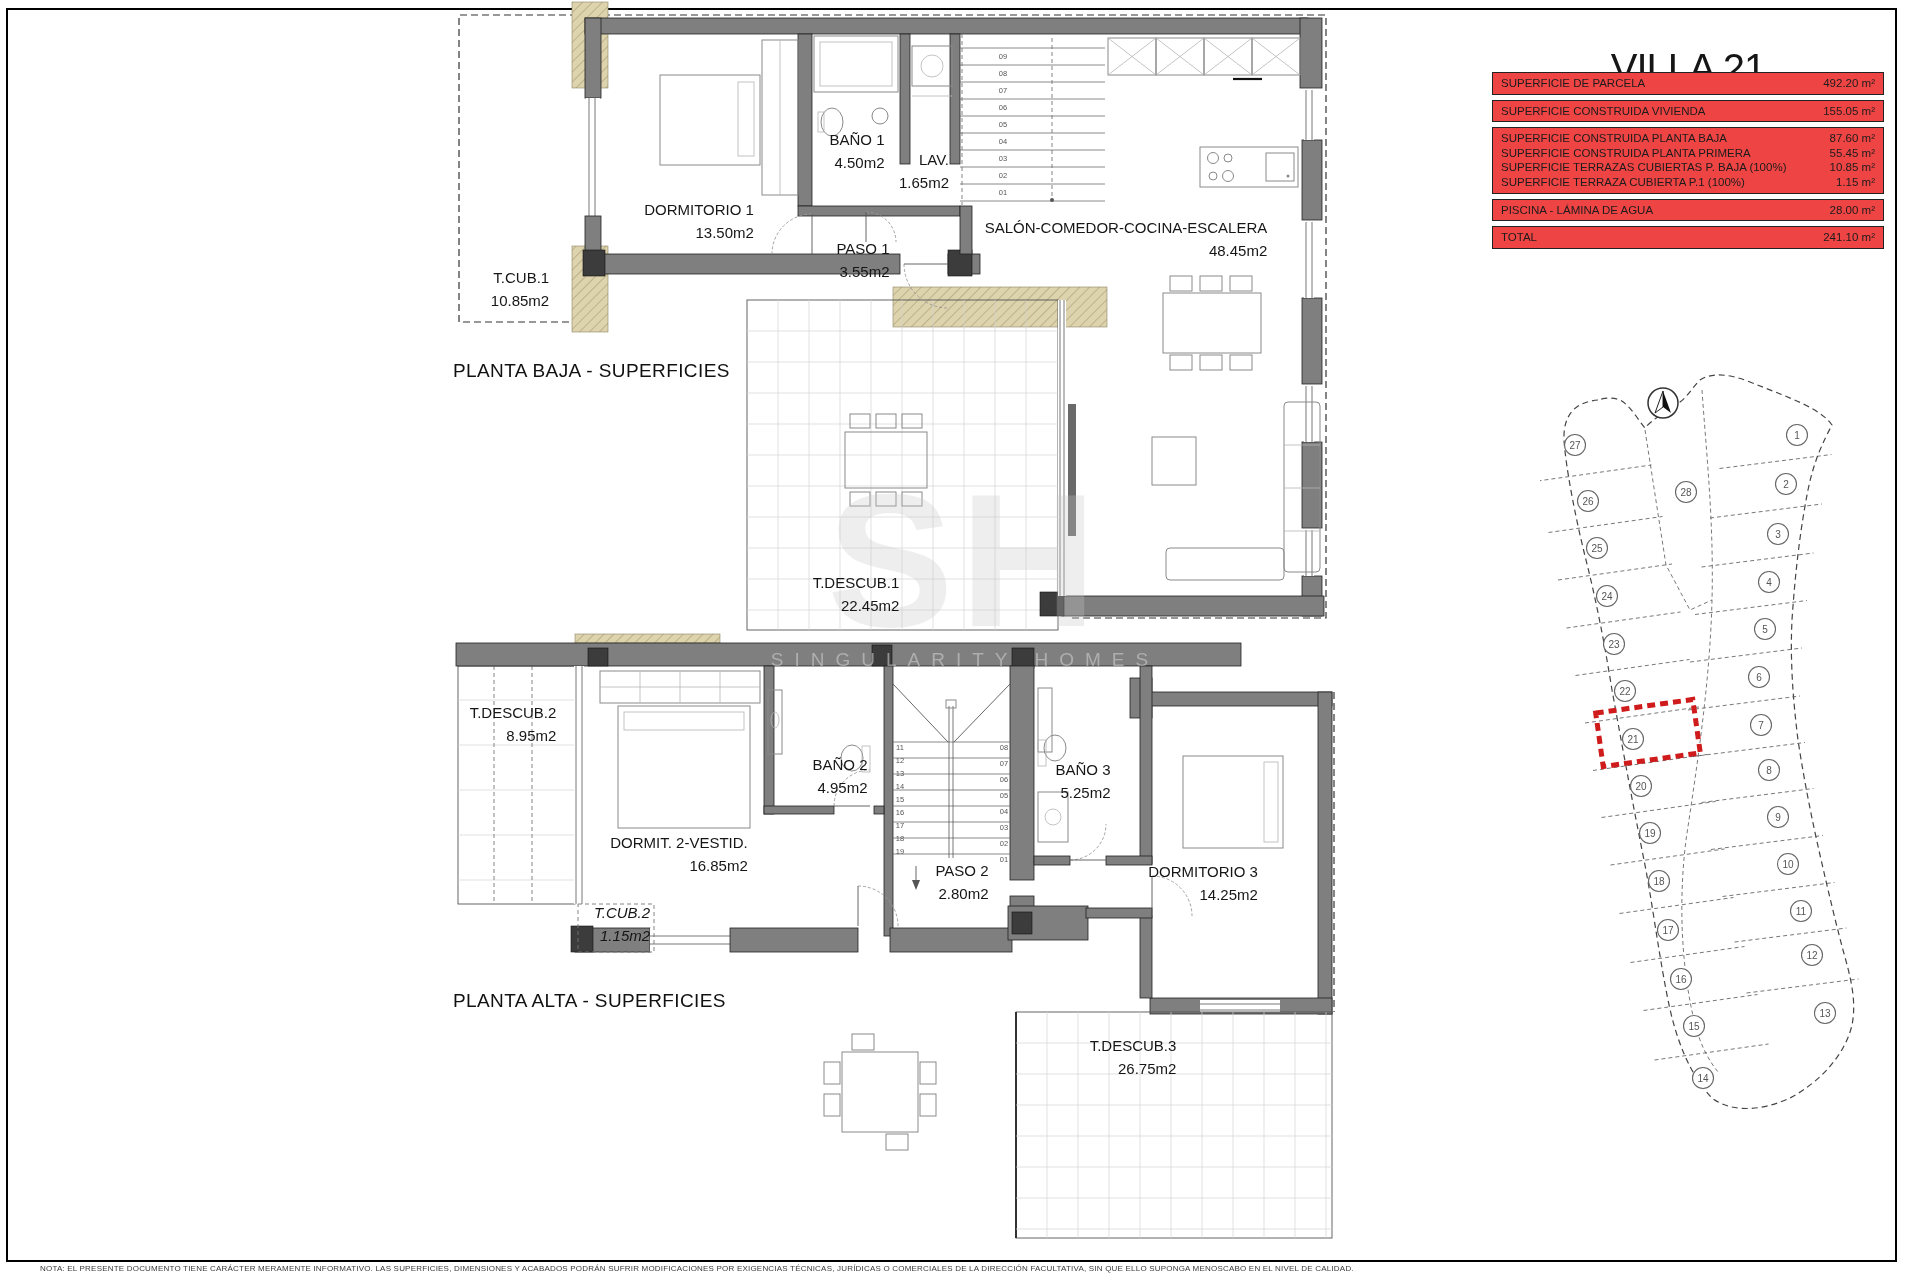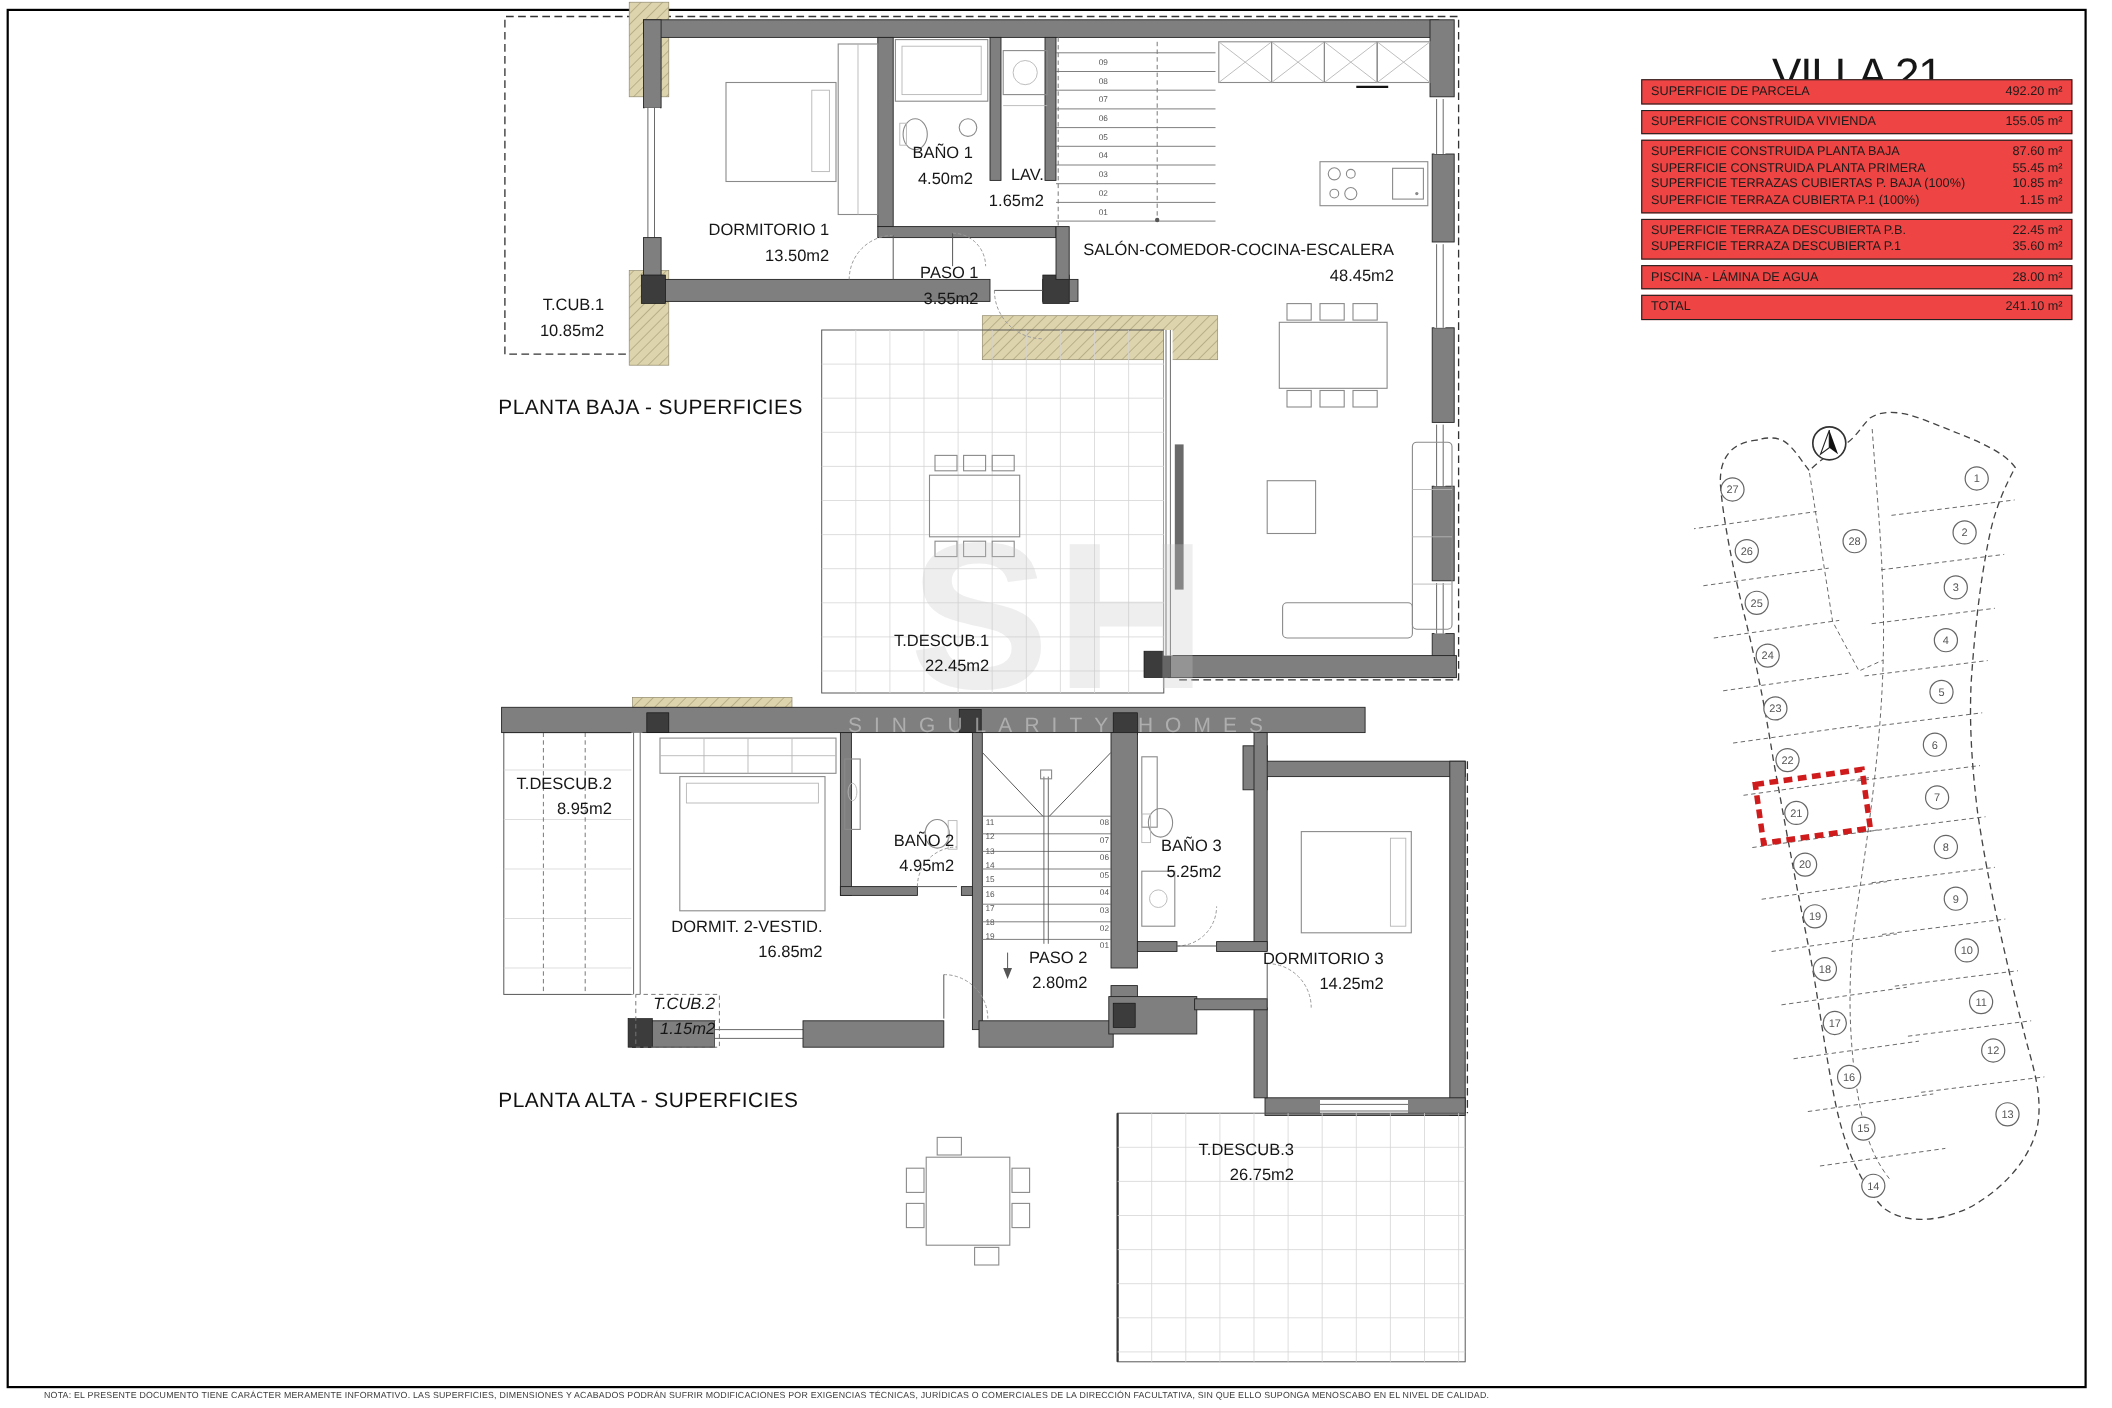--- a/index.html
+++ b/index.html
@@ -516,30 +516,20 @@
           <div class="tlabel">SUPERFICIE CONSTRUIDA PLANTA PRIMERA</div>
           <div class="tvalue">55.45 m²</div>
         </div>
         <div class="trow">
           <div class="tlabel">SUPERFICIE TERRAZAS CUBIERTAS P. BAJA (100%)</div>
           <div class="tvalue">10.85 m²</div>
         </div>
         <div class="trow">
           <div class="tlabel">SUPERFICIE TERRAZA CUBIERTA P.1 (100%)</div>
           <div class="tvalue">1.15 m²</div>
-        </div>
-      </div>
-      <div class="tgroup">
-        <div class="trow">
-          <div class="tlabel">SUPERFICIE TERRAZA DESCUBIERTA P.B.</div>
-          <div class="tvalue">22.45 m²</div>
-        </div>
-        <div class="trow">
-          <div class="tlabel">SUPERFICIE TERRAZA DESCUBIERTA P.1</div>
-          <div class="tvalue">35.60 m²</div>
         </div>
       </div>
       <div class="tgroup">
         <div class="trow">
           <div class="tlabel">PISCINA - LÁMINA DE AGUA</div>
           <div class="tvalue">28.00 m²</div>
         </div>
       </div>
       <div class="tgroup">
         <div class="trow">

